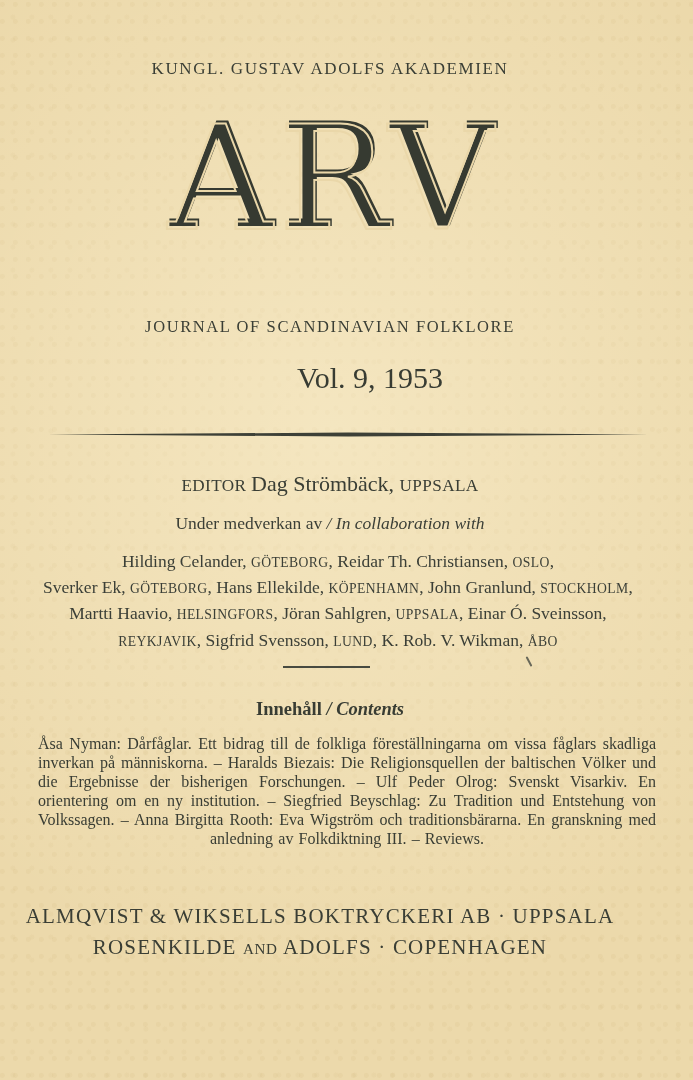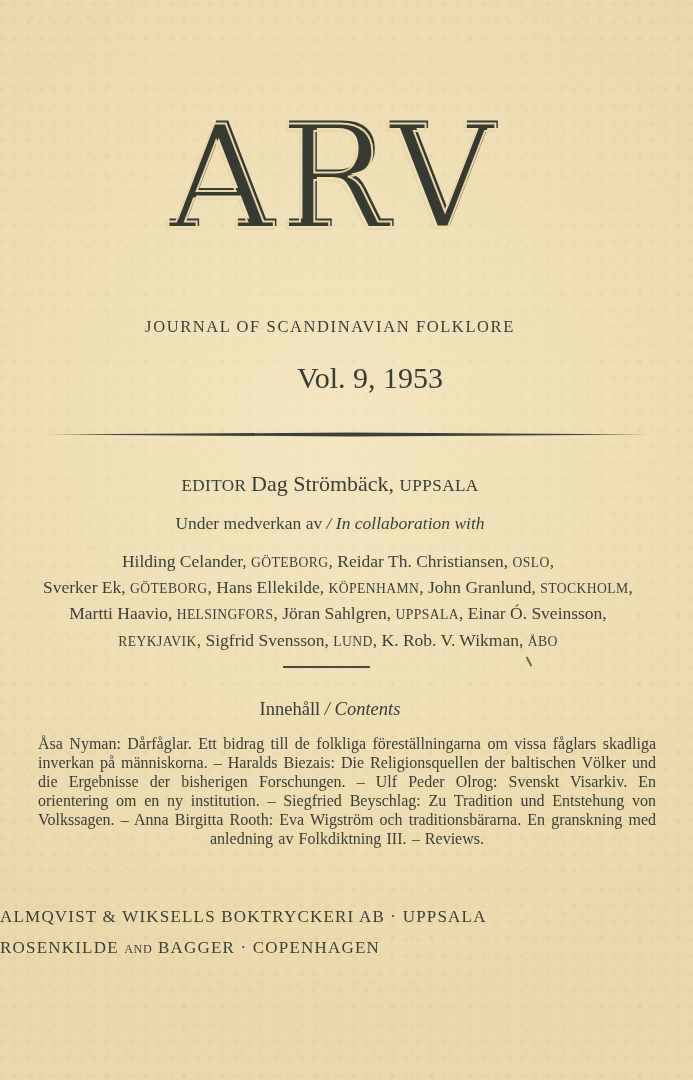--- a/index.html
+++ b/index.html
@@ -33,34 +33,35 @@
   .swelled-rule{top:432px;left:48px;width:600px;height:5px;}
   .editor-line{top:470px;font-size:22px;line-height:28px;color:#3a3e35;}
   .collab-heading{top:511px;font-size:17.5px;line-height:24px;}
   .collab-list{top:549px;font-size:17.5px;padding-left:8px;}
   .collab-list .line{line-height:24.2px;white-space:nowrap;}
   .sc{font-size:0.78em;letter-spacing:0.4px;}
   .it{font-style:italic;}
   .sm{font-size:0.72em;letter-spacing:0.6px;}
   .short-rule{top:666px;left:283px;width:87px;height:2px;background:#474a40;}
   .stray-mark{top:656px;left:528px;width:2px;height:11px;background:#51544a;transform:rotate(-28deg);border-radius:1px;opacity:.85;}
-  .contents-heading{top:696px;font-size:18.5px;line-height:26px;color:#383c33;}
+  .contents-heading{top:696px;font-size:18.5px;line-height:26px;color:#383c33;font-weight:bold;}
   .contents-text{
     top:735px;left:38px;width:618px;
     font-size:16px;line-height:18.9px;color:#393d34;
     text-align:justify;text-align-last:center;word-spacing:1.2px;
   }
-  .imprint{top:901px;left:0;width:640px;text-align:left;font-size:17px;letter-spacing:1.2px;line-height:31px;color:#3a3e35;}
+  .imprint{top:901px;left:0;width:640px;text-align:center;font-size:21px;letter-spacing:1.2px;line-height:31px;color:#3a3e35;}
   .arv-svg text{font-family:"DejaVu Serif", serif;}
 </style>
 </head>
 <body>
 
 <div class="page">
 
+  <div class="abs center society">KUNGL. GUSTAV ADOLFS AKADEMIEN</div>
 
   <div class="abs arv-wrap">
     <svg class="arv-svg" width="420" height="132" viewBox="0 0 420 132">
       <g font-size="145" letter-spacing="6" text-anchor="middle">
         <text x="210" y="116" fill="#363a31">ARV</text>
         <text x="210" y="116" fill="none" stroke="#ead7a9" stroke-width="2" transform="translate(-2.5 2.5)">ARV</text>
       </g>
     </svg>
   </div>
 
@@ -87,16 +88,16 @@
   <div class="abs short-rule"></div>
 
   <div class="abs stray-mark"></div>
 
   <div class="abs center contents-heading"><span>Innehåll </span><span class="it">/ </span><span class="it">Contents</span></div>
 
   <div class="abs contents-text">Åsa Nyman: Dårfåglar. Ett bidrag till de folkliga föreställningarna om vissa fåglars skadliga inverkan på människorna. – Haralds Biezais: Die Religionsquellen der baltischen Völker und die Ergebnisse der bisherigen Forschungen. – Ulf Peder Olrog: Svenskt Visarkiv. En orientering om en ny institution. – Siegfried Beyschlag: Zu Tradition und Entstehung von Volkssagen. – Anna Birgitta Rooth: Eva Wigström och traditionsbärarna. En granskning med anledning av Folkdiktning III. – Reviews.</div>
 
   <div class="abs imprint">
     <div>ALMQVIST &amp; WIKSELLS BOKTRYCKERI AB · UPPSALA</div>
-    <div><span>ROSENKILDE </span><span class="sm">AND</span><span> BAGGER · COPENHAGEN</span></div>
+    <div><span>ROSENKILDE </span><span class="sm">AND</span><span> ADOLFS · COPENHAGEN</span></div>
   </div>
 
 </div>
 
 </body></html>

